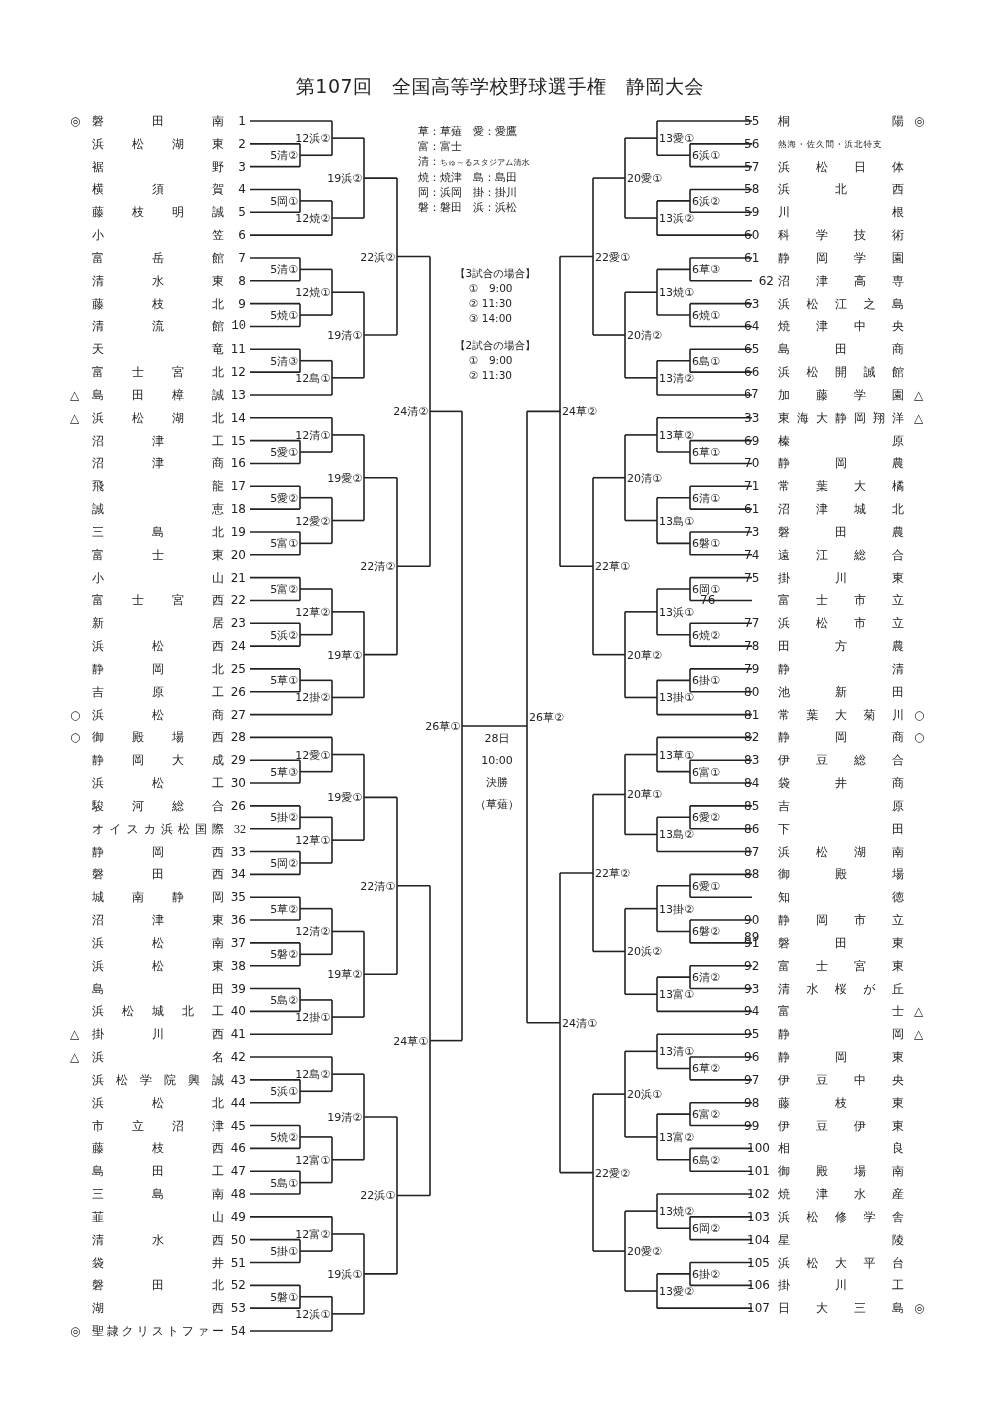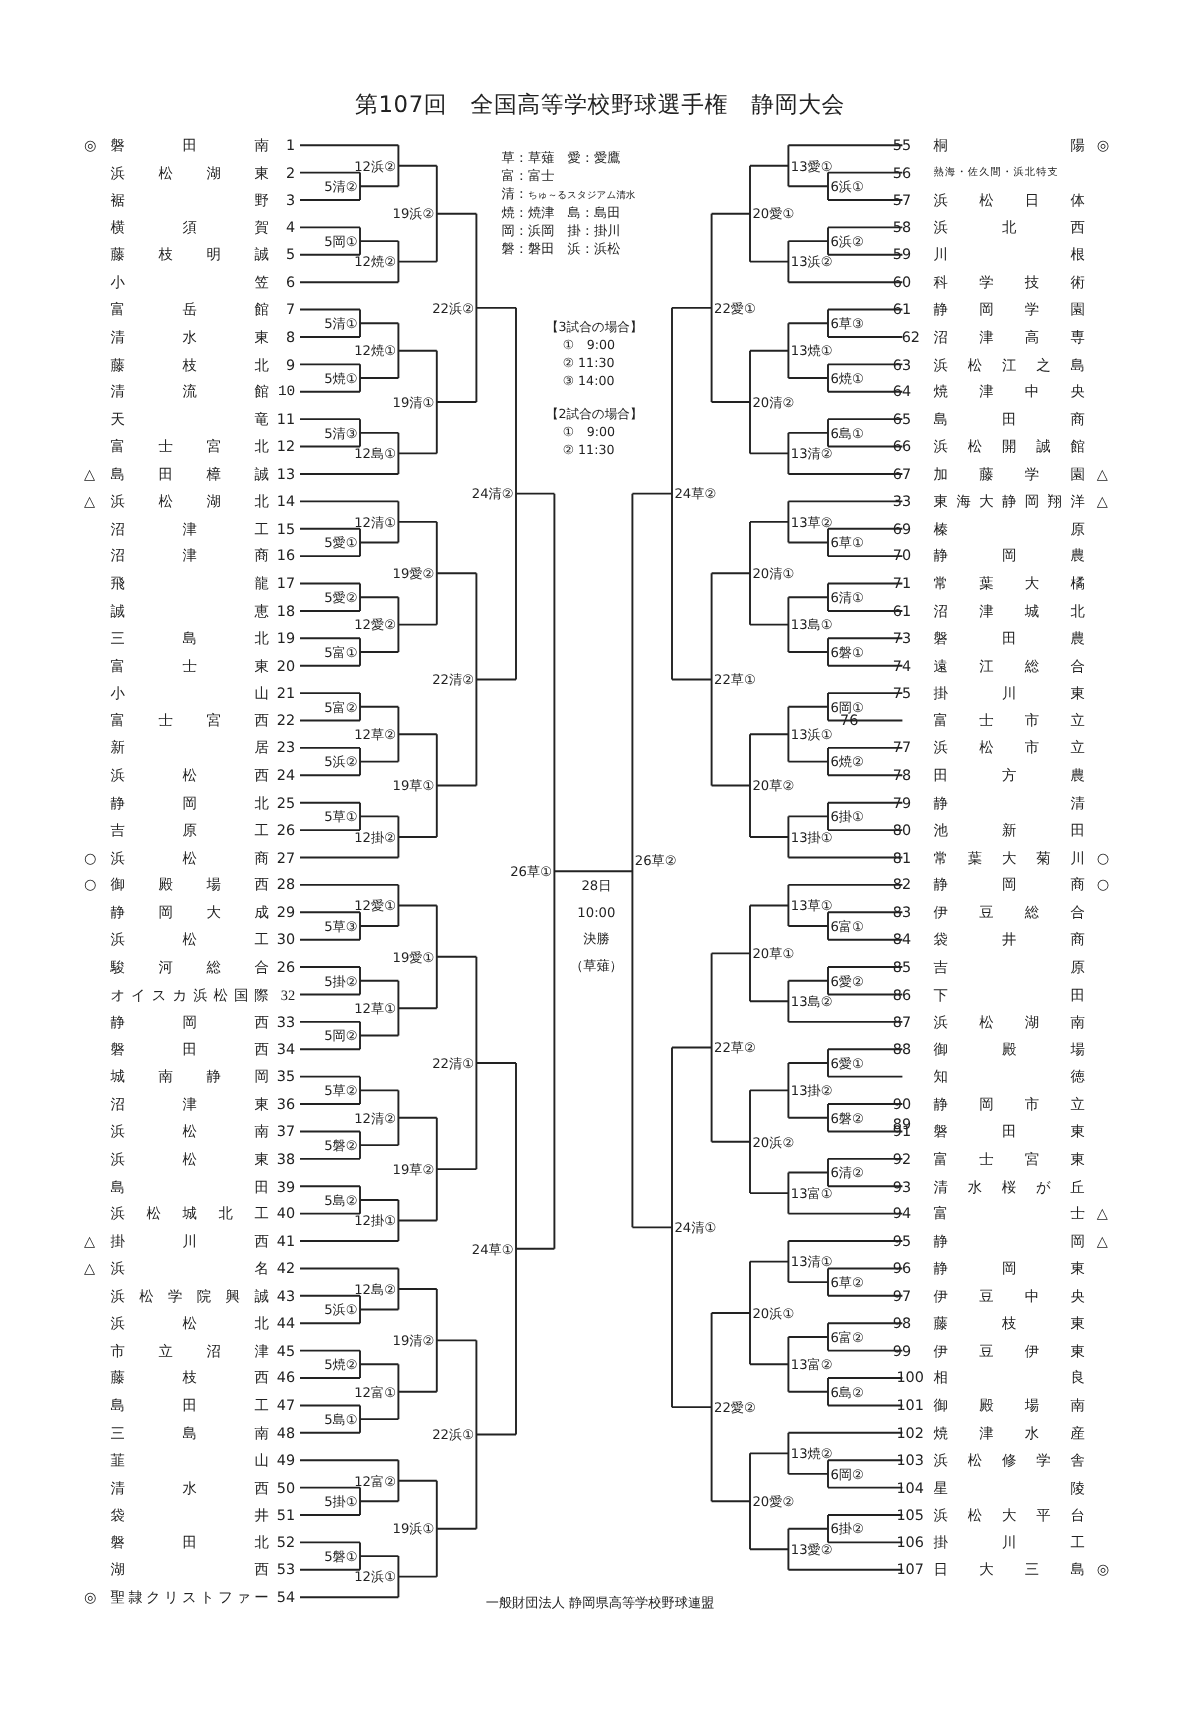--- a/index.html
+++ b/index.html
@@ -955,21 +955,21 @@
     <div class="team" style="top: 249.98px;">
       <span class="num" style="left: 744px; text-align: left; width: 30px;">61</span>
       <span class="nm" style="left: 778px; width: 126px;">
         <span>静</span>
         <span>岡</span>
         <span>学</span>
         <span>園</span>
       </span>
     </div>
     <div class="team" style="top: 272.81px;">
-      <span class="num" style="left: 744px; text-align: center; width: 30px;">62</span>
+      <span class="num" style="left: 744px; text-align: right; width: 30px;">62</span>
       <span class="nm" style="left: 778px; width: 126px;">
         <span>沼</span>
         <span>津</span>
         <span>高</span>
         <span>専</span>
       </span>
     </div>
     <div class="team" style="top: 295.64px;">
       <span class="num" style="left: 744px; text-align: left; width: 30px;">63</span>
       <span class="nm" style="left: 778px; width: 126px;">
@@ -1001,21 +1001,21 @@
       <span class="num" style="left: 744px; text-align: left; width: 30px;">66</span>
       <span class="nm" style="left: 778px; width: 126px;">
         <span>浜</span>
         <span>松</span>
         <span>開</span>
         <span>誠</span>
         <span>館</span>
       </span>
     </div>
     <div class="team" style="top: 386.96px;">
-      <span class="num" style="left: 744px; text-align: left; width: 30px;">67</span>
+      <span class="num" style="left: 744px; text-align: left; width: 30px; font-family: Liberation Mono, monospace;">67</span>
       <span class="nm" style="left: 778px; width: 126px;">
         <span>加</span>
         <span>藤</span>
         <span>学</span>
         <span>園</span>
       </span>
       <span class="mark" style="left: 914px;">△</span>
     </div>
     <div class="team" style="top: 409.79px;">
       <span class="num" style="left: 744px; text-align: left; width: 30px;">33</span>
@@ -1383,14 +1383,13 @@
 </div>
 
 <div class="final-box">
   <div>28日</div>
   <div>10:00</div>
   <div>決勝</div>
   <div>（草薙）</div>
 </div>
 
 <div class="footer">
-  <div>一般財団法人 静岡県高等学校野球連盟</div>
 </div>
 
 </body></html>

